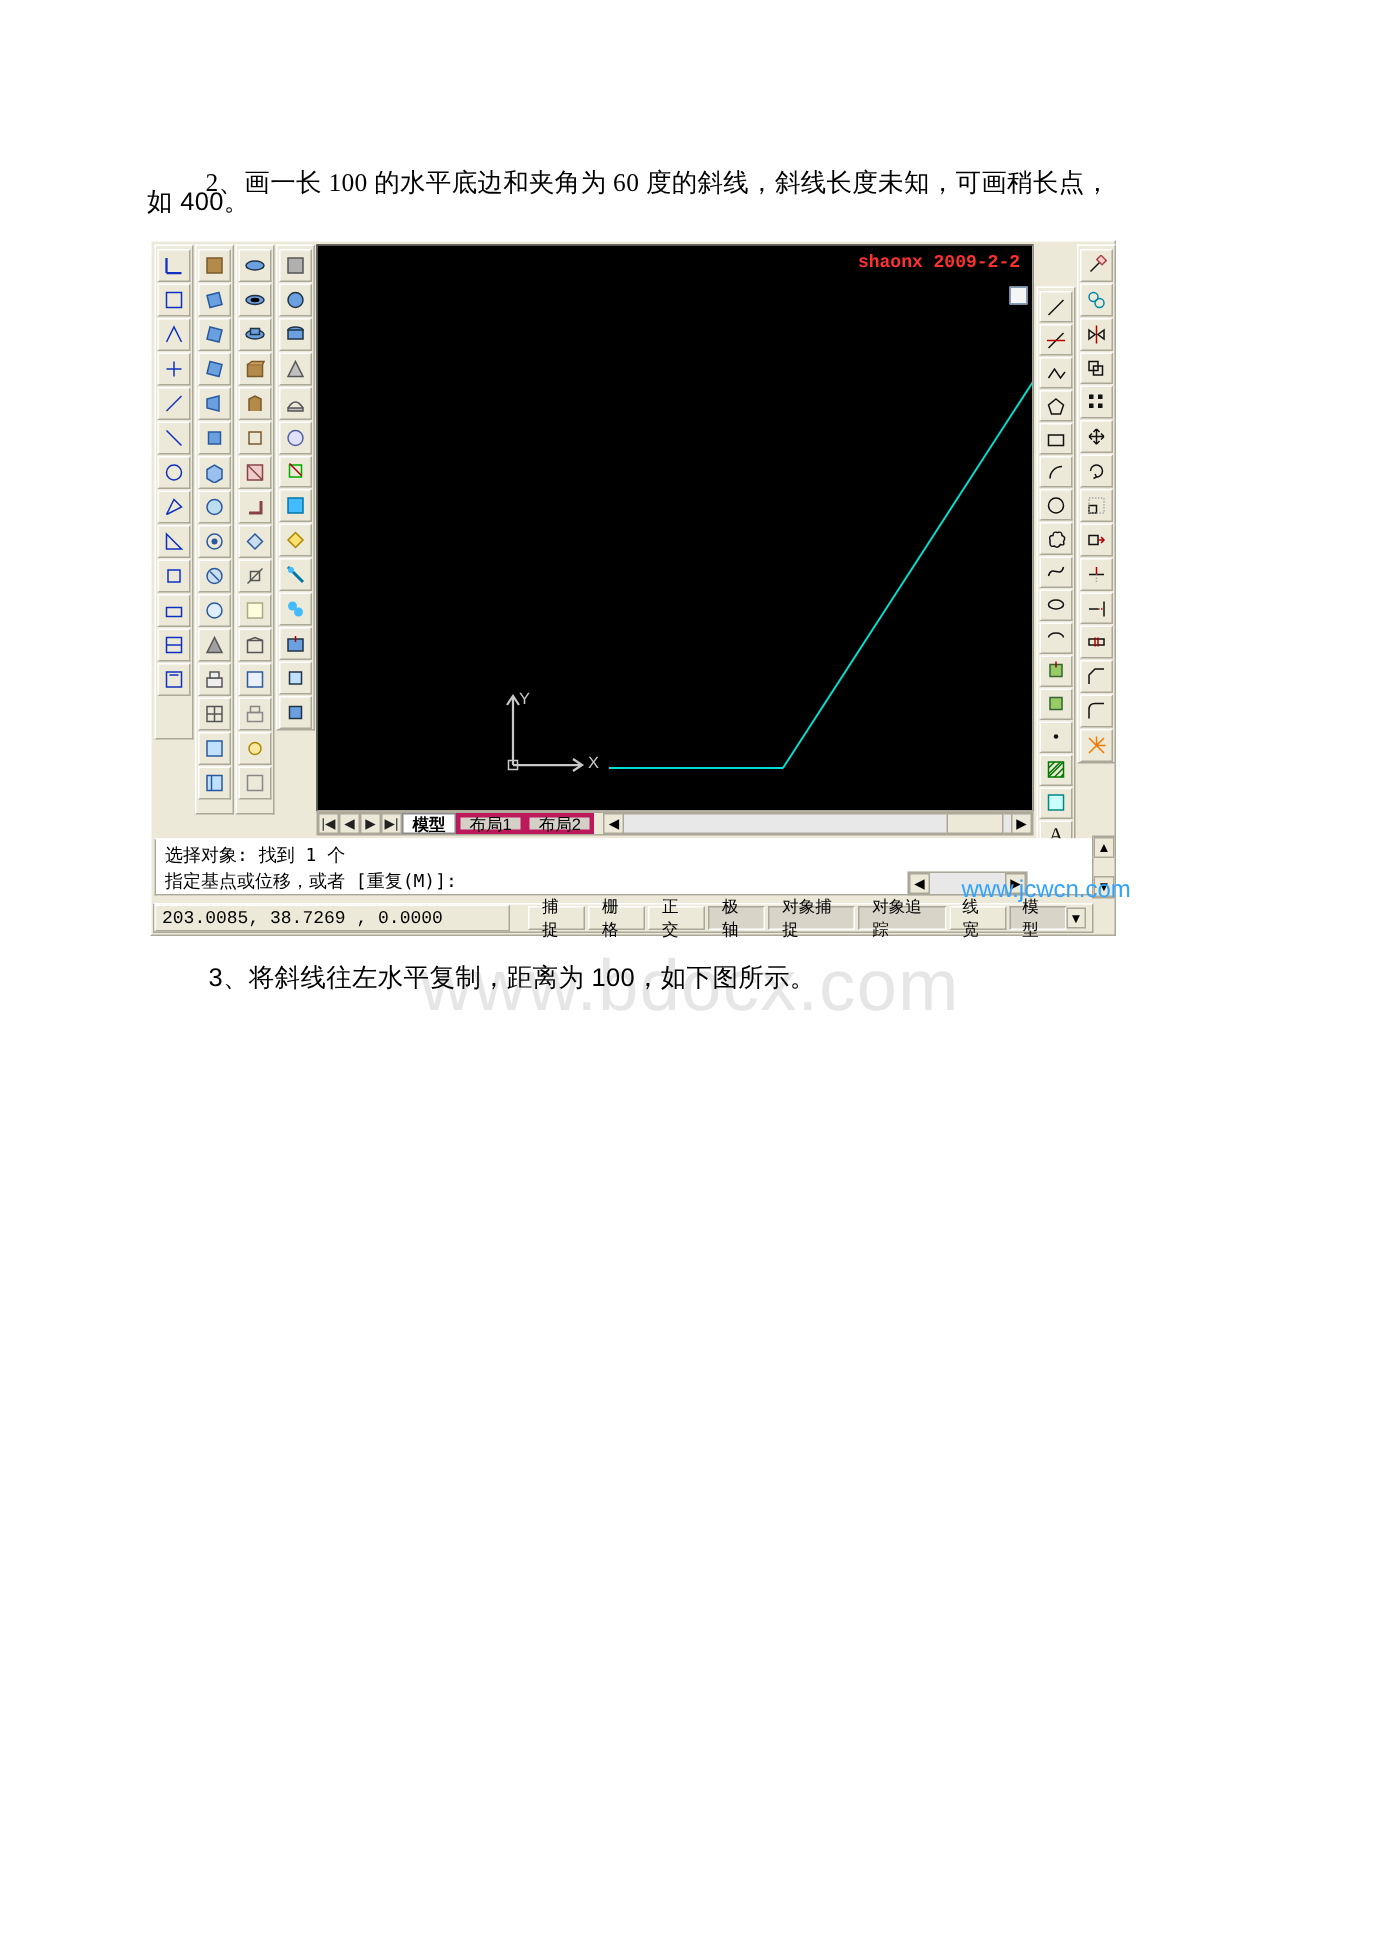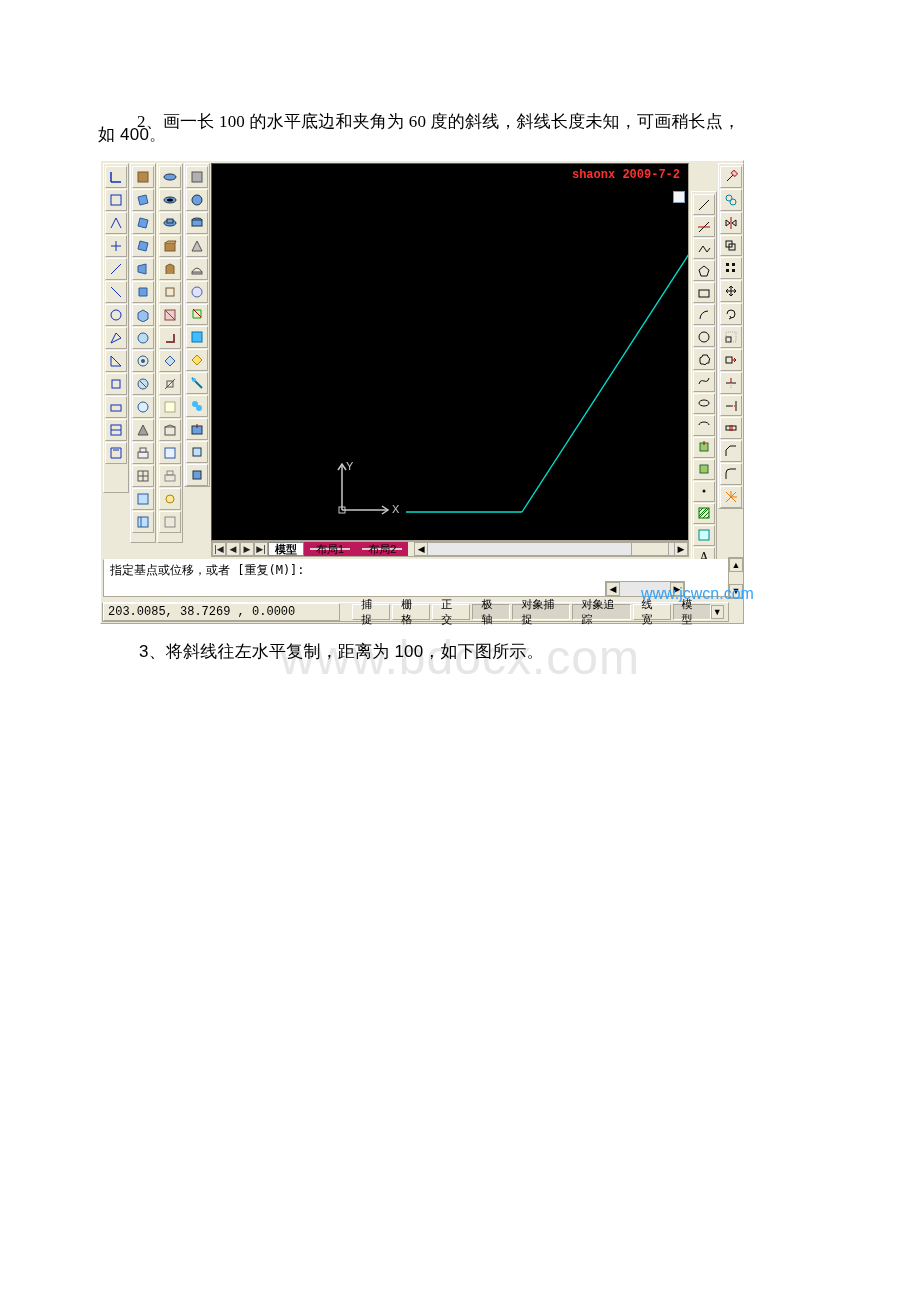--- a/index.html
+++ b/index.html
@@ -98,21 +98,21 @@
     width: 14px; height: 14px; border:1px solid #aca899;
     background:#ece9d8; display:flex; align-items:center; justify-content:center;
     font-size:9px; color:#222;
   }
   .mtab {
     background: #fff; border: 1px solid #888;
     padding: 0 6px; height: 14px; display:flex; align-items:center;
     font-weight: bold;
   }
   .ltab {
-    background: #d4d0c8; border: 6px solid #be185d;
+    background: #d4d0c8; border: 3px solid #be185d;
     padding: 0 6px; height: 14px; display:flex; align-items:center;
   }
   .hscroll-track {
     flex: 1; height: 14px; background:#e8e8e8; border:1px solid #aca899;
     margin-left: 6px; position:relative;
   }
   .hscroll-btn-l, .hscroll-btn-r {
     width:14px;height:14px;position:absolute;top:-1px;border:1px solid #aca899;
     background:#ece9d8;display:flex;align-items:center;justify-content:center;font-size:9px;
   }
@@ -520,21 +520,21 @@
         </svg>
       </div>
     <div class="btn">
         <svg width="14" height="14">
           <rect x="3" y="3" width="8" height="8" fill="#6aa0e0" stroke="#234"></rect>
         </svg>
       </div>
   </div>
 
   <div class="viewport">
-    <div class="watermarktl">shaonx 2009-7-2</div>
+    <div class="watermarktl">shaonx 2009-2-2</div>
     <svg width="478" height="378">
 
       <path d="M130 346 L130 300" stroke="#c8c8c8" stroke-width="1.5"></path>
       <path d="M126 306 L130 300 L134 306" fill="none" stroke="#c8c8c8" stroke-width="1.5"></path>
       <path d="M130 346 L176 346" stroke="#c8c8c8" stroke-width="1.5"></path>
       <path d="M170 342 L176 346 L170 350" fill="none" stroke="#c8c8c8" stroke-width="1.5"></path>
       <rect x="127" y="343" width="6" height="6" fill="none" stroke="#c8c8c8"></rect>
 
       <path d="M194 348 L310 348" stroke="#00e0d0" stroke-width="1.3"></path>
       <path d="M310 348 L530 8" stroke="#00e0d0" stroke-width="1.3"></path>
@@ -737,20 +737,21 @@
     <div class="ltab">布局1</div>
     <div class="ltab">布局2</div>
     <div class="hscroll-track">
       <div class="hscroll-btn-l">◀</div>
       <div class="hscroll-thumb"></div>
       <div class="hscroll-btn-r">▶</div>
     </div>
   </div>
 
   <div class="cmd-panel">
+    <div class="line">选择对象:  找到 1 个</div>
     <div class="line">指定基点或位移，或者 [重复(M)]:</div>
   </div>
   <div class="vscroll">
     <div class="vsbtn">▲</div>
     <div class="vsbtn">▼</div>
   </div>
   <div class="cmd-hscroll">
     <div class="hsbtn-bl">◀</div>
     <div class="hsbtn-br">▶</div>
   </div>

